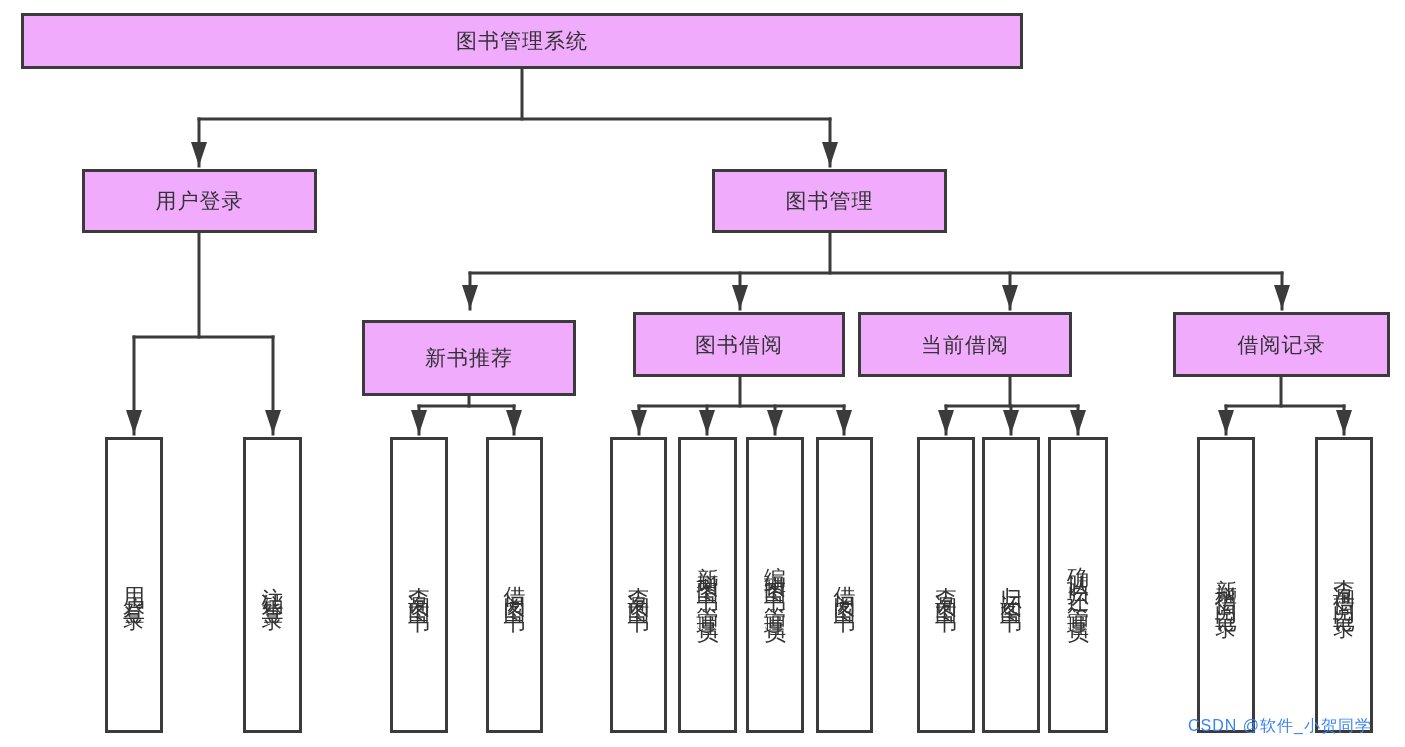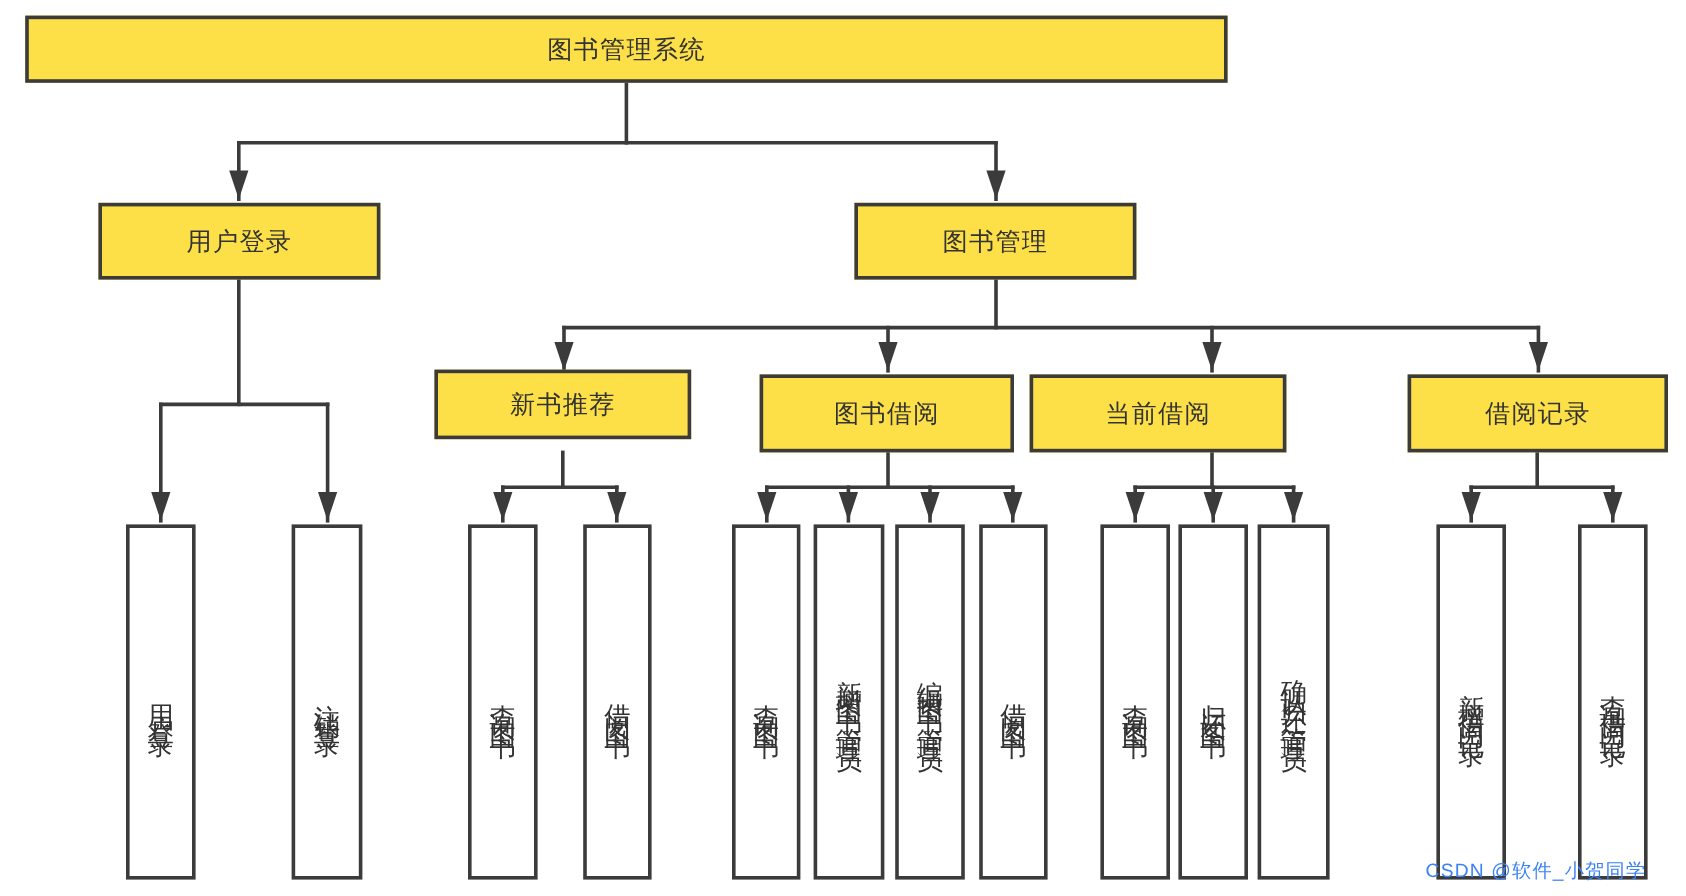--- a/index.html
+++ b/index.html
@@ -8,21 +8,21 @@
     width:1405px;height:747px;
     background:#ffffff;
     font-family:"Liberation Sans","DejaVu Sans",sans-serif;
     overflow:hidden;
   }
   .wires{position:absolute;left:0;top:0;z-index:1;}
   .wire{stroke:#3b3b3b;stroke-width:3;fill:none;stroke-linecap:square;}
   .node{
     position:absolute;z-index:2;
     box-sizing:border-box;
-    background:#fde047;
+    background:#f0abfc;
     border:3px solid #3b3b3b;
     display:flex;align-items:center;justify-content:center;
     color:#333333;
     font-size:21px;
     letter-spacing:1px;
     text-align:center;
     white-space:nowrap;
   }
   .vnode{
     position:absolute;z-index:2;
@@ -36,21 +36,21 @@
     text-orientation:mixed;
     font-size:22px;
     letter-spacing:8px;
     color:#333333;
     line-height:1;
   }
   
   .n-root {left:21px; top:13px; width:1002px;height:56px;}
   .n-l1a  {left:82px; top:169px;width:235px; height:64px;}
   .n-l1b  {left:712px;top:169px;width:235px; height:64px;justify-content:center;}
-  .n-l2a  {left:362px;top:308px;width:214px; height:58px;}
+  .n-l2a  {left:362px;top:320px;width:214px; height:76px;}
   .n-l2b  {left:633px;top:312px;width:212px; height:65px;}
   .n-l2c  {left:858px;top:312px;width:214px; height:65px;}
   .n-l2d  {left:1173px;top:312px;width:217px;height:65px;}
   
   .vnode{top:437px;height:296px;width:58px;}
   .v-1 {left:105px;}
   .v-2 {left:243px;width:59px;}
   .v-3 {left:390px;}
   .v-4 {left:486px;width:57px;}
   .v-5 {left:610px;width:57px;}

